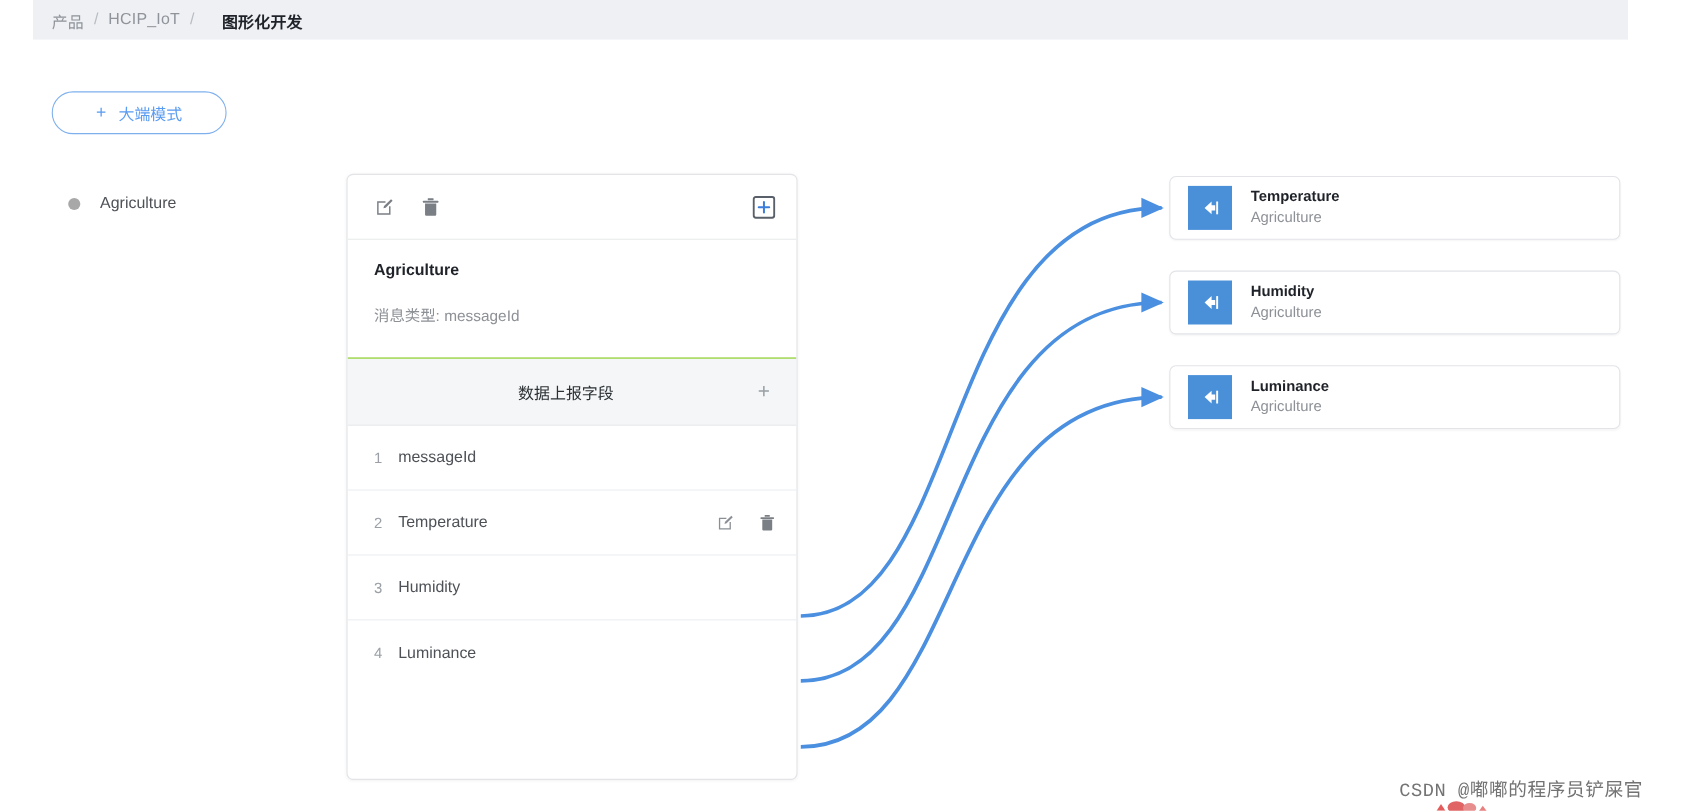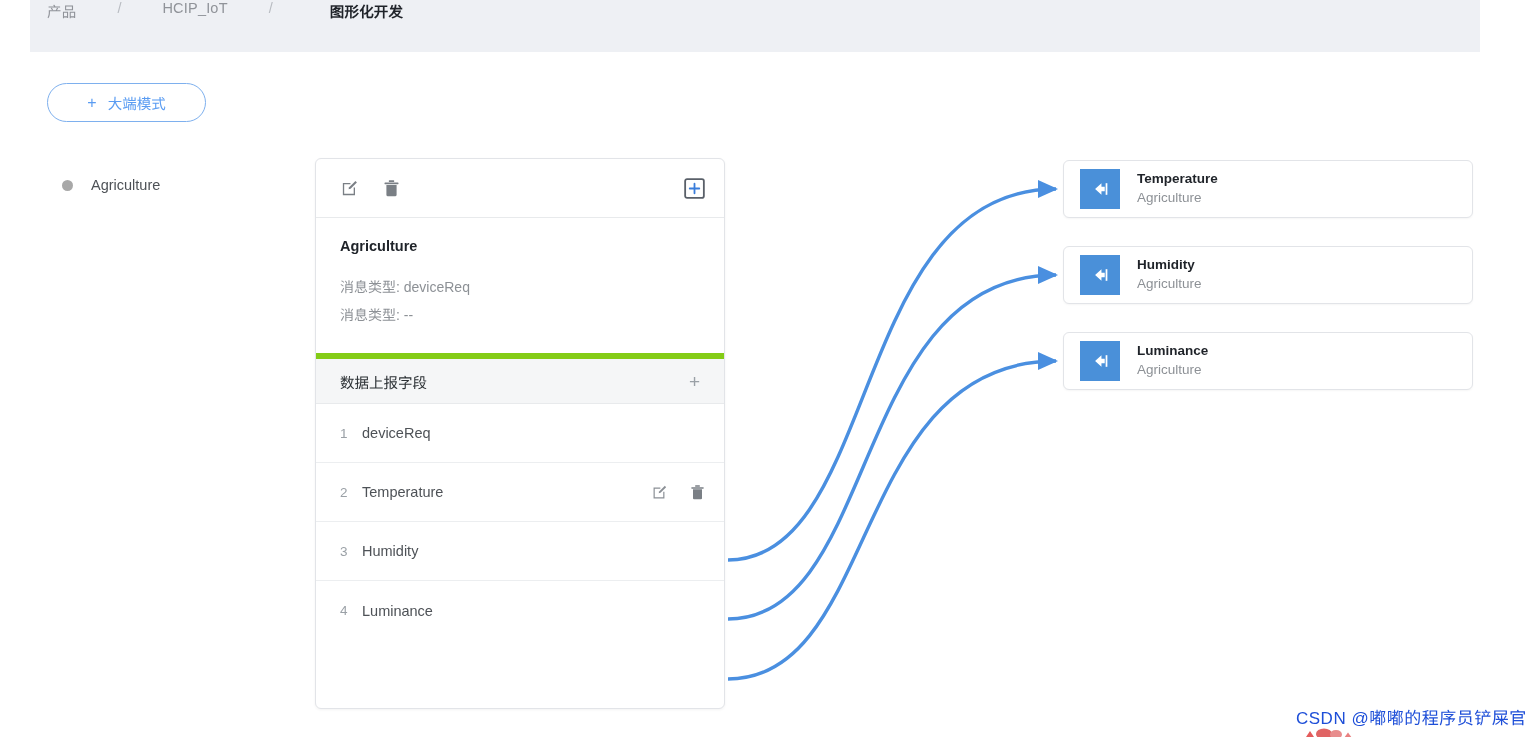--- a/index.html
+++ b/index.html
@@ -17,27 +17,26 @@
     color: #303133;
     -webkit-font-smoothing: antialiased;
   }
 
   
   .breadcrumb-bar {
     position: absolute;
     left: 30px;
     top: 0;
     width: 1450px;
-    height: 52px;
+    height: 36px;
     background: #eef0f4;
     display: flex;
-    align-items: flex-start;
+    align-items: center;
     box-sizing: border-box;
     padding-left: 17px;
-    gap: 32px;
   }
   .crumb {
     font-size: 14.5px;
     color: #909399;
     letter-spacing: .2px;
   }
   .crumb.current {
     color: #1f2329;
     font-weight: bold;
     padding-left: 16px;
@@ -149,29 +148,30 @@
   }
   .meta-row {
     font-size: 14px;
     color: #8d9196;
     line-height: 28px;
     white-space: nowrap;
   }
 
   
   .fields-head {
-    height: 51px;
+    height: 62px;
     background: #f5f6f7;
-    border-top: 6px solid #84cc16;
+    border-top: 1px solid #84cc16;
     border-bottom: 1px solid #e8eaec;
     display: flex;
     align-items: center;
     padding: 0 24px 0 24px;
     box-sizing: border-box;
     margin-top: 10px;
+    text-align: center;
   }
   .fields-head-title {
     font-size: 14.5px;
     color: #2b3034;
     flex: 1;
   }
   .fields-head-plus {
     font-size: 19px;
     color: #9aa0a6;
     line-height: 1;
@@ -250,25 +250,24 @@
     height: 737px;
     pointer-events: none;
   }
 
   
   .watermark {
     position: absolute;
     left: 1272px;
     top: 704px;
     font-size: 17px;
-    color: #1d4ed8;
+    color: #737373;
     letter-spacing: .5px;
     white-space: nowrap;
-    font-family: Liberation Sans, sans-serif;
-    margin-left: 24px;
+    font-family: Liberation Mono, monospace;
   }
   .watermark-logo {
     position: absolute;
     left: 1302px;
     top: 726px;
     width: 60px;
     height: 14px;
   }
 </style>
 </head>
@@ -325,32 +324,31 @@
     <span class="icon-btn">
       <svg width="21" height="21" viewBox="0 0 22 22" xmlns="http://www.w3.org/2000/svg">
         <rect x="1.2" y="1.2" width="19.6" height="19.6" rx="2" fill="none" stroke="#5a6069" stroke-width="1.9"></rect>
         <path d="M11 6 V16 M6 11 H16" stroke="#3a7ddb" stroke-width="1.9" stroke-linecap="round"></path>
       </svg>
     </span>
   </div>
 
   <div class="msg-card-body">
     <div class="card-title">Agriculture</div>
-    <div class="meta-row">消息类型: deviceReq</div>
-    <div class="meta-row">消息类型: --</div>
+    <div class="meta-row">消息类型: messageId</div>
   </div>
 
   <div class="fields-head">
     <span class="fields-head-title">数据上报字段</span>
     <span class="fields-head-plus">+</span>
   </div>
 
   <div class="field-row">
     <span class="field-idx">1</span>
-    <span class="field-name">deviceReq</span>
+    <span class="field-name">messageId</span>
   </div>
 
   <div class="field-row">
     <span class="field-idx">2</span>
     <span class="field-name">Temperature</span>
     <span class="field-actions">
       <span class="icon-btn">
         <svg width="17" height="17" viewBox="0 0 20 20" xmlns="http://www.w3.org/2000/svg">
           <path d="M3 4.2 H11 V5.6 H4.4 V15.6 H14.4 V9 H15.8 V17 H3 Z" fill="#8a8f95"></path>
           <path d="M16.3 2.2 L17.8 3.7 L11.2 10.3 L9 10.9 L9.6 8.7 Z" fill="#8a8f95"></path>

